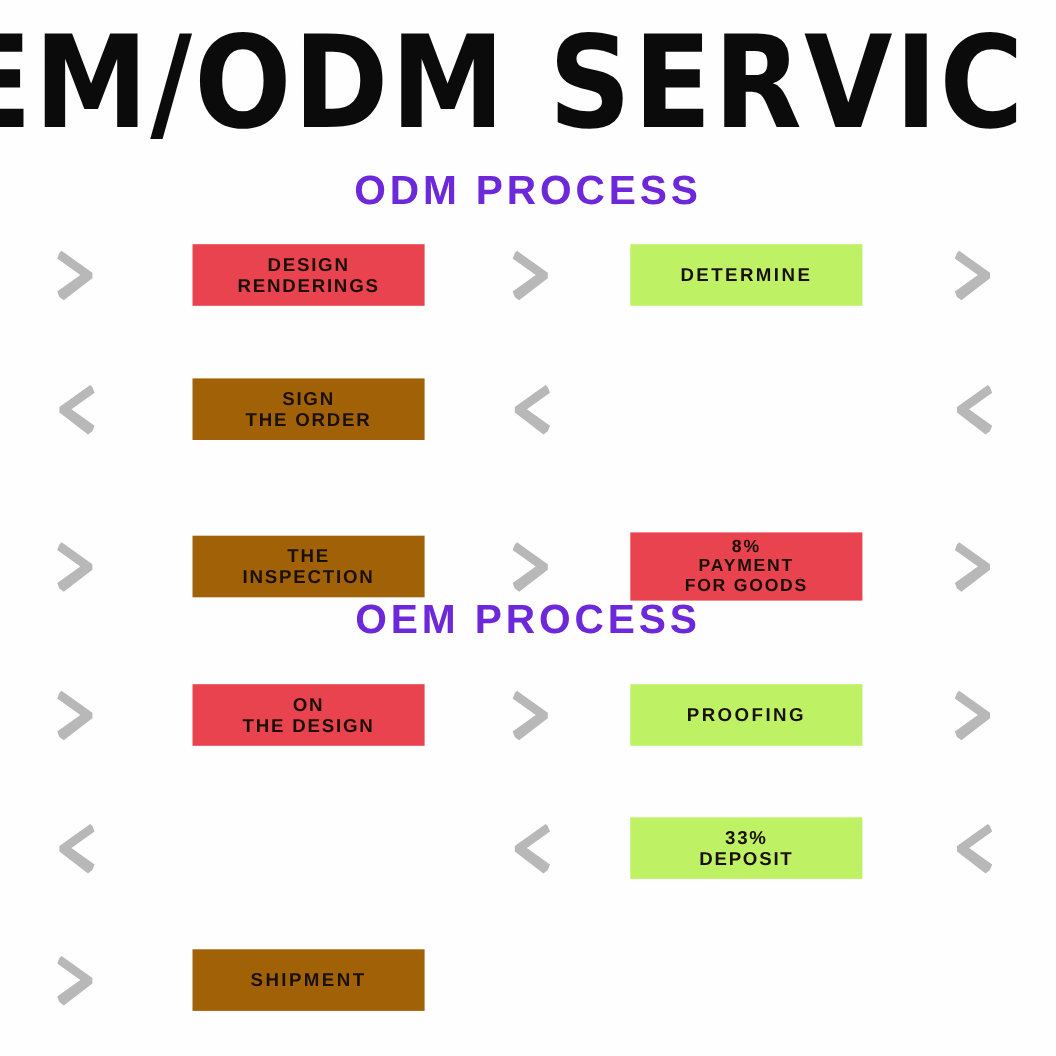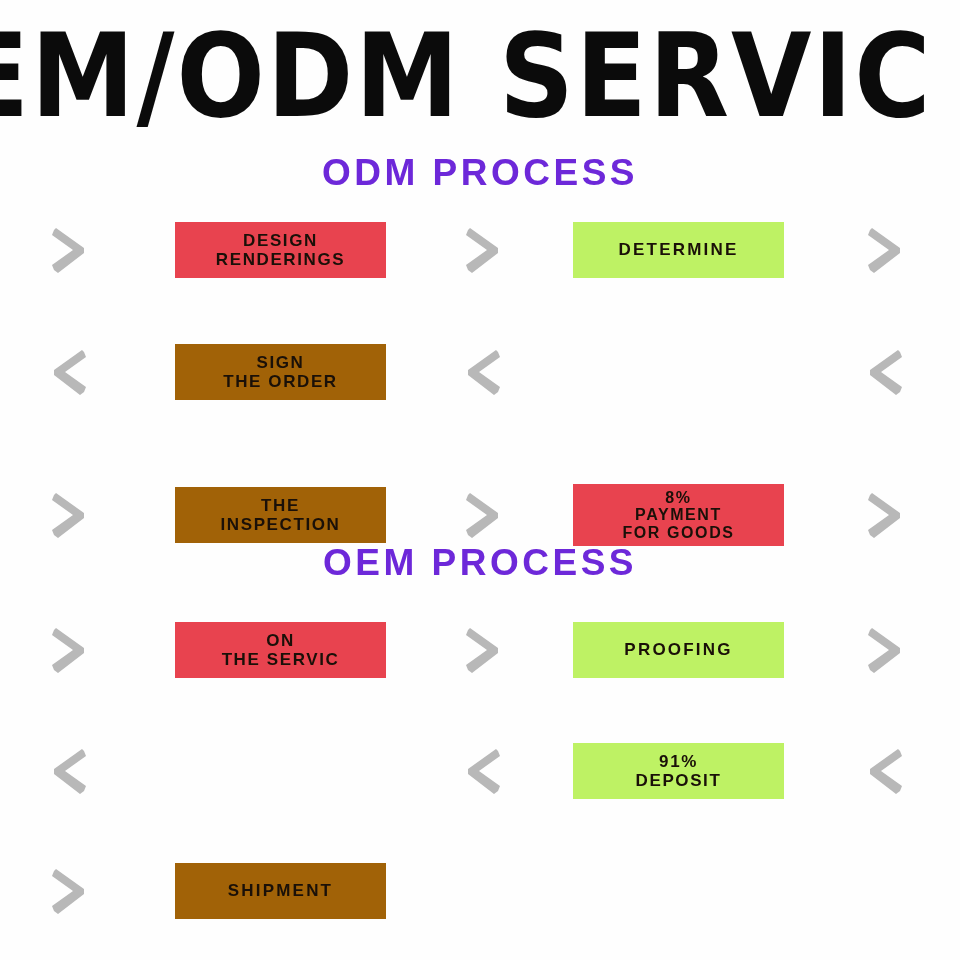--- a/index.html
+++ b/index.html
@@ -208,21 +208,21 @@
           <path d="M8 6 L10 4 L38 24 L38 29 L12 49 L8 46 L6 41 L27 26 L6 11 Z" fill="#b8b8b8"></path>
         </svg>
       </div>
       <div class="chev chev-3">
         <svg viewBox="0 0 46 52" xmlns="http://www.w3.org/2000/svg">
           <path d="M8 6 L10 4 L38 24 L38 29 L12 49 L8 46 L6 41 L27 26 L6 11 Z" fill="#b8b8b8"></path>
         </svg>
       </div>
       <div class="pbox pbox-1 c-red h-56">
         <span class="pbox-label">ON
-THE SERVIC</span>
+THE DESIGN</span>
       </div>
       <div class="pbox pbox-2 c-blue h-56 one-line">
         <span class="pbox-label">PROOFING</span>
       </div>
     </div>
     <div class="process-row" id="row-5">
       <div class="chev chev-1">
         <svg viewBox="0 0 46 52" xmlns="http://www.w3.org/2000/svg">
           <path d="M38 6 L36 4 L8 24 L8 29 L34 49 L38 46 L40 41 L19 26 L40 11 Z" fill="#b8b8b8"></path>
         </svg>
@@ -231,21 +231,21 @@
         <svg viewBox="0 0 46 52" xmlns="http://www.w3.org/2000/svg">
           <path d="M38 6 L36 4 L8 24 L8 29 L34 49 L38 46 L40 41 L19 26 L40 11 Z" fill="#b8b8b8"></path>
         </svg>
       </div>
       <div class="chev chev-3">
         <svg viewBox="0 0 46 52" xmlns="http://www.w3.org/2000/svg">
           <path d="M38 6 L36 4 L8 24 L8 29 L34 49 L38 46 L40 41 L19 26 L40 11 Z" fill="#b8b8b8"></path>
         </svg>
       </div>
       <div class="pbox pbox-2 c-blue h-56">
-        <span class="pbox-label">91%
+        <span class="pbox-label">33%
 DEPOSIT</span>
       </div>
     </div>
     <div class="process-row" id="row-6">
       <div class="chev chev-1">
         <svg viewBox="0 0 46 52" xmlns="http://www.w3.org/2000/svg">
           <path d="M8 6 L10 4 L38 24 L38 29 L12 49 L8 46 L6 41 L27 26 L6 11 Z" fill="#b8b8b8"></path>
         </svg>
       </div>
       <div class="pbox pbox-1 c-orange h-56 one-line">

